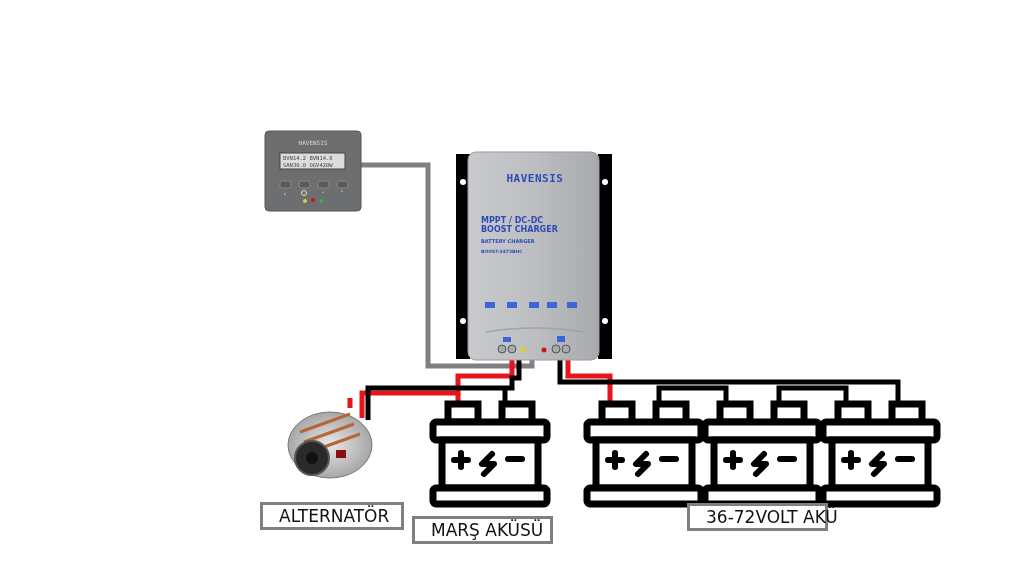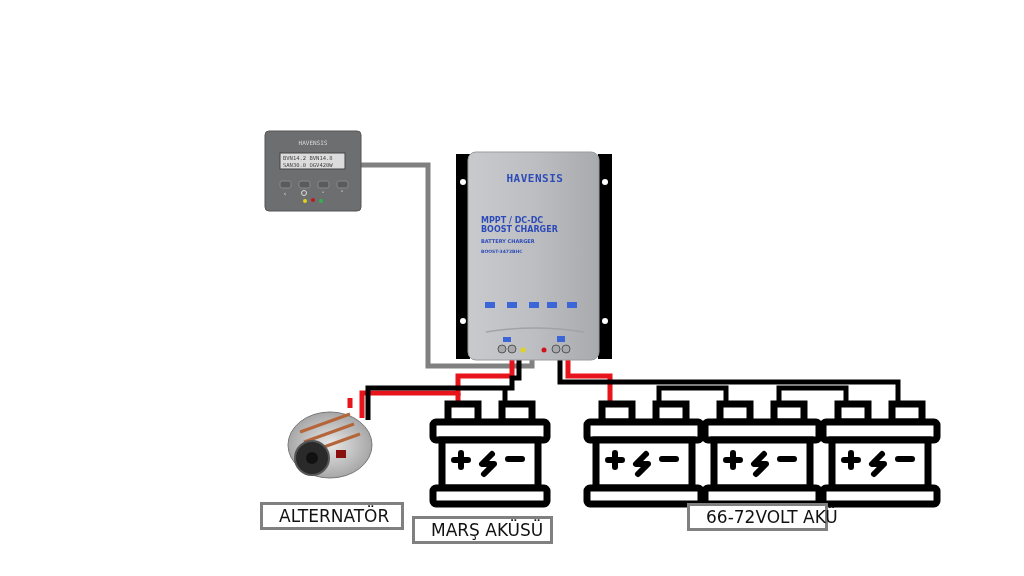--- a/index.html
+++ b/index.html
@@ -104,13 +104,13 @@
 
   <use href="#battery" x="430" y="404"></use>
   <use href="#battery" x="584" y="404"></use>
   <use href="#battery" x="702" y="404"></use>
   <use href="#battery" x="820" y="404"></use>
   <text x="807" y="456" font-size="12" fill="#000">-</text>
 </svg>
 
 <div class="label-box" style="left:260px; top:502px; width:144px; height:28px;">ALTERNATÖR</div>
 <div class="label-box" style="left:412px; top:516px; width:141px; height:28px;">MARŞ AKÜSÜ</div>
-<div class="label-box" style="left:687px; top:503px; width:141px; height:28px;">66-72VOLT AKÜ</div>
+<div class="label-box" style="left:687px; top:503px; width:141px; height:28px;">36-72VOLT AKÜ</div>
 
 </body></html>

